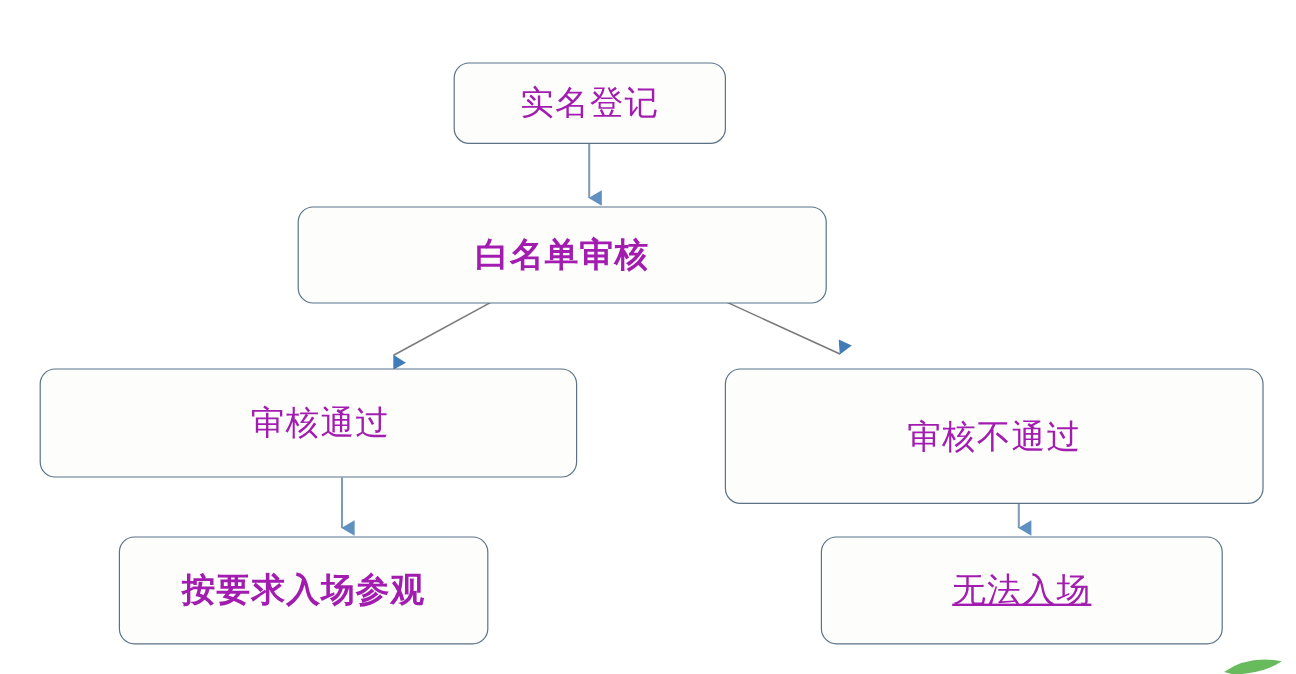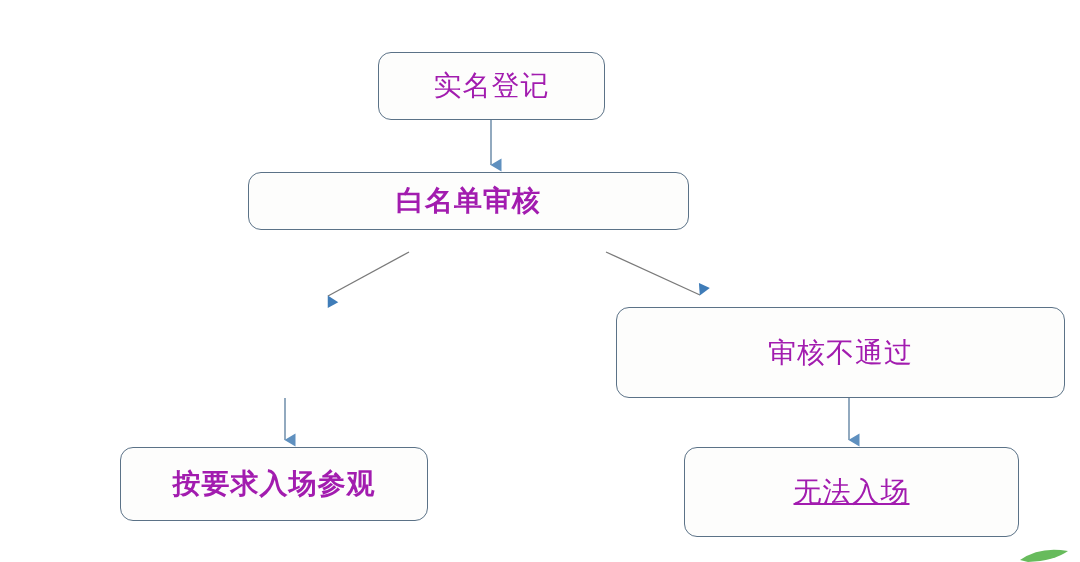--- a/index.html
+++ b/index.html
@@ -40,24 +40,24 @@
     font-family: "DejaVu Sans", "Liberation Sans", sans-serif;
     font-size: 27px;
     line-height: 1;
     color: #a21caf;
     letter-spacing: 1px;
     white-space: nowrap;
     font-weight: 400;
   }
   
   #node-start      { left: 378px; top: 52px;  width: 227px; height: 68px; }
-  #node-review     { left: 248px; top: 172px; width: 441px; height: 58px; }
+  #node-review     { left: 248px; top: 172px; width: 441px; height: 81px; }
   #node-pass       { left: 33px;  top: 307px; width: 448px; height: 91px; }
-  #node-fail       { left: 604px; top: 307px; width: 449px; height: 91px; margin-left: 12px; }
-  #node-enter      { left: 120px; top: 447px; width: 308px; height: 74px; }
+  #node-fail       { left: 604px; top: 307px; width: 449px; height: 113px; }
+  #node-enter      { left: 99px; top: 447px; width: 308px; height: 90px; }
   #node-noentry    { left: 684px; top: 447px; width: 335px; height: 90px; }
 
   #node-start .node-label   { font-size: 28px; }
   #node-review .node-label  { font-size: 28px; font-weight: 600; }
   #node-pass .node-label    { font-size: 28px; transform: translateX(10px); }
   #node-fail .node-label    { font-size: 28px; }
   #node-enter .node-label   { font-size: 28px; font-weight: 600; }
   #node-noentry .node-label { font-size: 28px; text-decoration: underline; }
 
   .watermark {
@@ -107,20 +107,23 @@
   </svg>
 
   <div class="node" id="node-start">
     <span class="node-label">实名登记</span>
   </div>
 
   <div class="node" id="node-review">
     <span class="node-label">白名单审核</span>
   </div>
 
+  <div class="node" id="node-pass">
+    <span class="node-label">审核通过</span>
+  </div>
 
   <div class="node" id="node-fail">
     <span class="node-label">审核不通过</span>
   </div>
 
   <div class="node" id="node-enter">
     <span class="node-label">按要求入场参观</span>
   </div>
 
   <div class="node" id="node-noentry">

